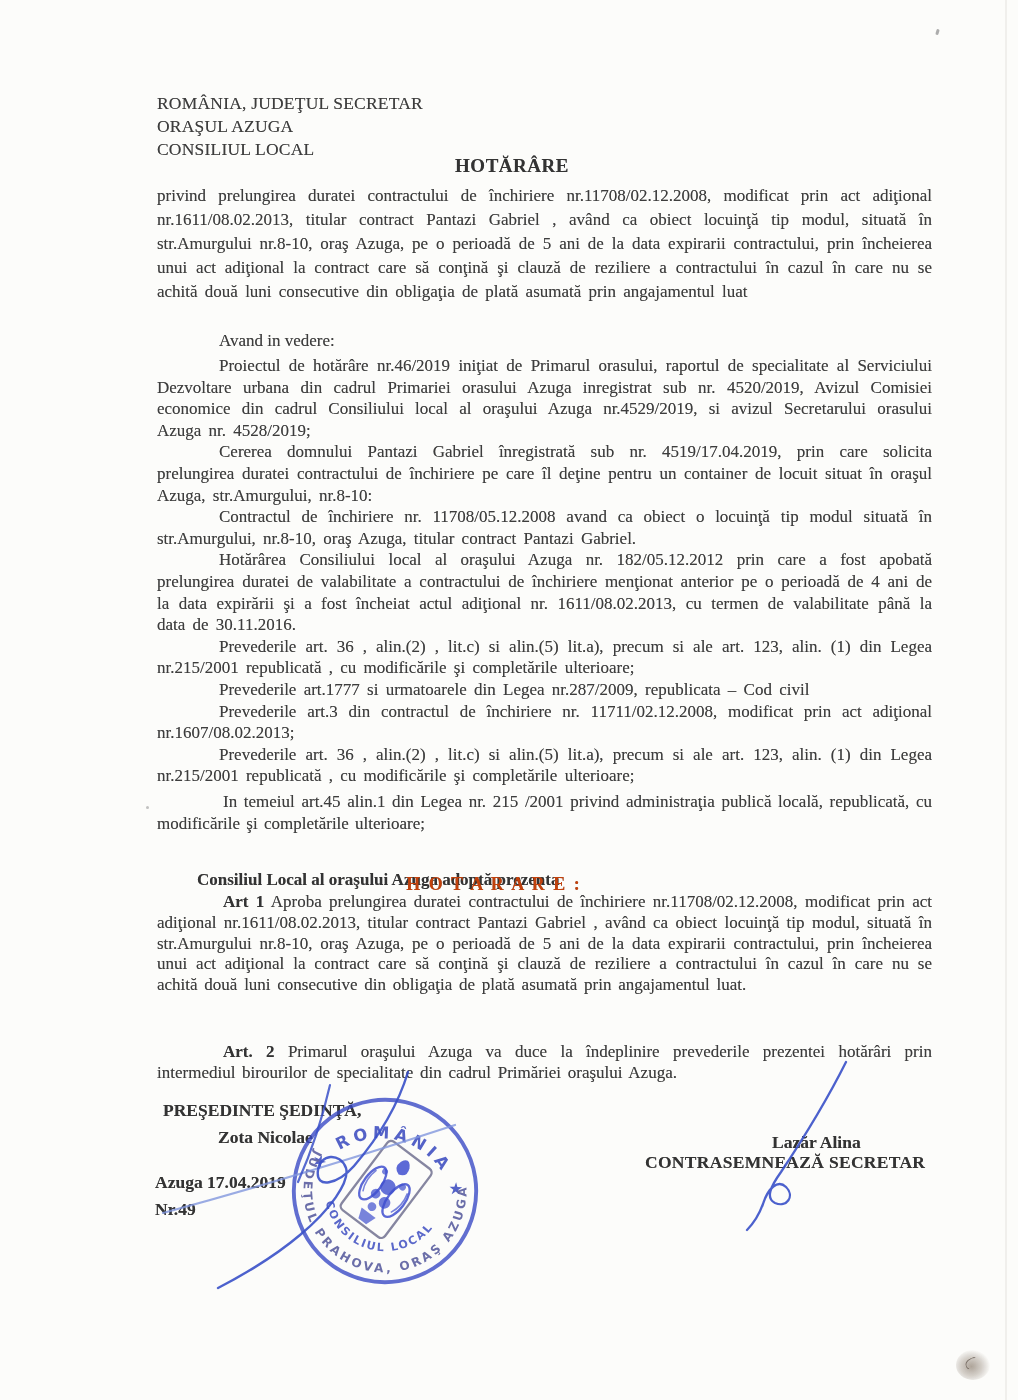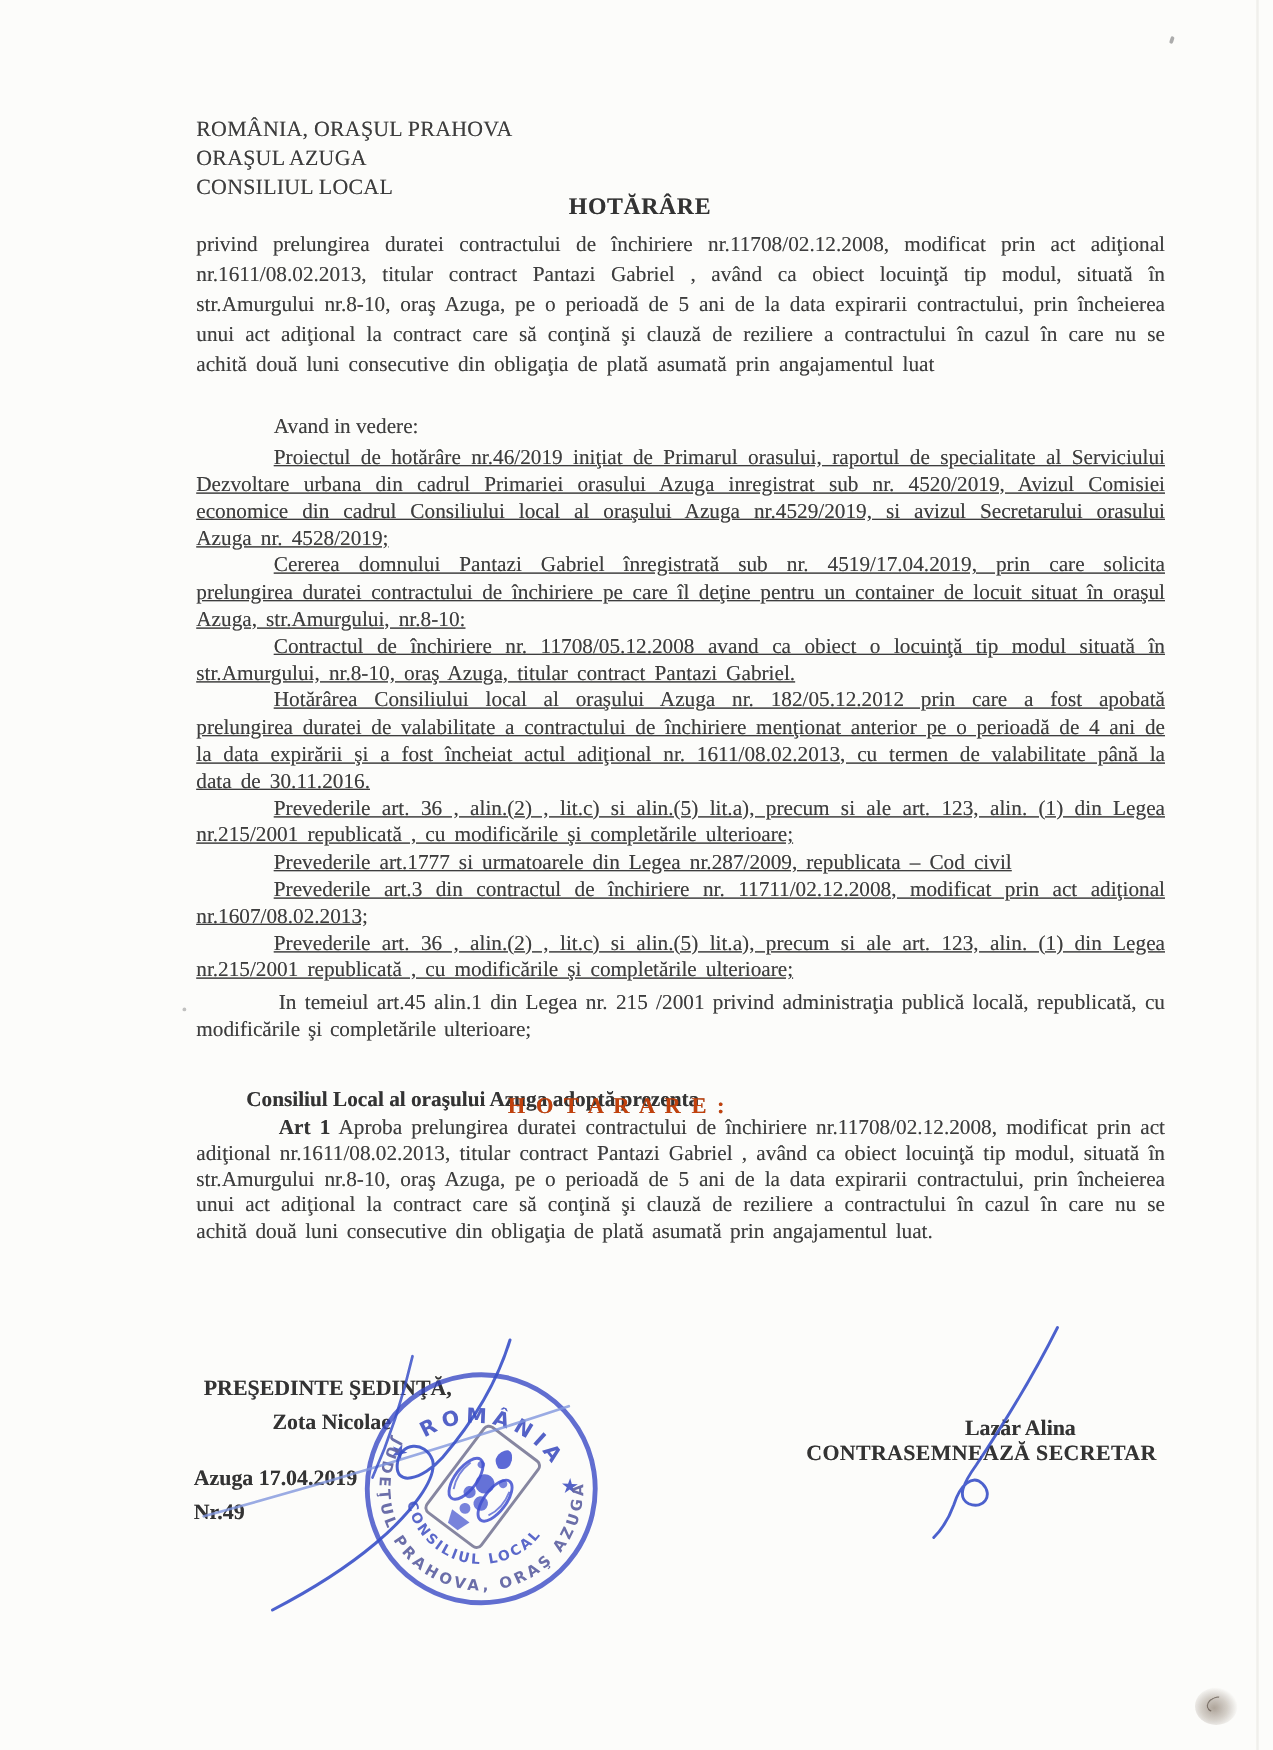--- a/index.html
+++ b/index.html
@@ -12,21 +12,21 @@
     color:#3d3d3d;
   }
   .page *{box-sizing:border-box;}
   .txt{ text-shadow:0 0 .5px rgba(40,40,40,.45); }
   .abs{ position:absolute; }
 
   .header{ left:157px; top:92px; width:600px; font-size:17.5px; line-height:23px; letter-spacing:.2px;}
   .title{ left:157px; top:155px; width:710px; text-align:center; font-weight:bold; font-size:19px; letter-spacing:.5px; color:#333;}
   .preamble{ left:157px; top:184px; width:775px; font-size:17px; line-height:24px; text-align:justify; word-spacing:3px;}
   .considering{ left:157px; top:331px; width:775px; font-size:17px; text-indent:62px;}
-  .recitals{ left:157px; top:355px; width:775px; font-size:17px; line-height:21.6px; text-align:justify; word-spacing:3px;text-decoration:underline;}
+  .recitals{ left:157px; top:355px; width:775px; font-size:17px; line-height:21.6px; text-align:justify; word-spacing:3px;}
   .recitals p{ margin:0; text-indent:62px;}
   .legal{ left:157px; top:791px; width:775px; font-size:17px; line-height:22px; text-align:justify; text-indent:66px; word-spacing:2px;}
   .adoption{ left:157px; top:834px; width:775px; font-size:17px; font-weight:bold; text-indent:40px; color:#333;margin-top:36px;}
   .decision-heading{ left:157px; top:874px; width:674px; text-align:center; font-weight:bold; font-size:18px; letter-spacing:2px; color:#c2410c;}
   .article{ font-size:17px; line-height:20.8px; text-align:justify; word-spacing:2.5px;}
   .article b{ color:#333; }
   .art1{ left:157px; top:892px; width:775px; text-indent:66px;}
   .art2{ left:157px; top:1042px; width:775px; text-indent:66px;}
   .sig{ font-weight:bold; font-size:17.5px; color:#333;}
   .president-role{ left:163px; top:1100px;}
@@ -49,21 +49,21 @@
     border:1.6px solid rgba(70,58,48,.55); border-right-color:transparent; border-bottom-color:transparent;
     border-radius:60% 40% 50% 50%; transform:rotate(-25deg);}
   .edge-line{ left:1005px; top:0; width:2px; height:1400px; background:#f0efec;}
 </style>
 </head>
 <body>
 
 <div class="page">
 
   <div class="abs header txt">
-    <div>ROMÂNIA, ORAŞUL PRAHOVA</div>
+    <div>ROMÂNIA, JUDEŢUL SECRETAR</div>
     <div>ORAŞUL AZUGA</div>
     <div>CONSILIUL LOCAL</div>
   </div>
 
   <div class="abs title txt">HOTĂRÂRE</div>
 
   <div class="abs preamble txt">privind  prelungirea duratei contractului  de închiriere nr.11708/02.12.2008, modificat prin act adiţional nr.1611/08.02.2013, titular contract Pantazi Gabriel , având ca obiect locuinţă tip modul, situată în str.Amurgului nr.8-10, oraş Azuga,  pe o perioadă de 5 ani  de la data expirarii contractului,  prin încheierea unui act adiţional la contract care să conţină şi clauză de reziliere a contractului în cazul în care nu se achită două luni consecutive din obligaţia de plată asumată prin angajamentul luat</div>
 
   <div class="abs considering txt">Avand in vedere:</div>
 
@@ -81,20 +81,23 @@
   <div class="abs legal txt">In temeiul art.45 alin.1 din Legea nr. 215 /2001 privind administraţia publică locală, republicată, cu modificările şi completările ulterioare;</div>
 
   <div class="abs adoption txt">Consiliul Local al oraşului Azuga adoptă prezenta</div>
 
   <div class="abs decision-heading txt">H O T A R A R E :</div>
 
   <div class="abs article art1 txt">
     <b>Art 1</b><span> Aproba  prelungirea duratei contractului  de închiriere nr.11708/02.12.2008, modificat prin act adiţional nr.1611/08.02.2013, titular contract Pantazi Gabriel , având ca obiect locuinţă tip modul, situată în str.Amurgului nr.8-10, oraş Azuga,  pe o perioadă de 5 ani  de la data expirarii contractului,  prin încheierea unui act adiţional la contract care să conţină şi clauză de reziliere a contractului în cazul în care nu se achită două luni consecutive din obligaţia de plată asumată prin angajamentul luat.</span>
   </div>
 
+  <div class="abs article art2 txt">
+    <b>Art. 2</b><span> Primarul oraşului Azuga va duce la îndeplinire prevederile prezentei hotărâri prin intermediul birourilor de specialitate din cadrul Primăriei oraşului Azuga.</span>
+  </div>
 
   <div class="abs sig president-role txt">PREŞEDINTE ŞEDINŢĂ,</div>
   <div class="abs sig president-name txt">Zota Nicolae</div>
   <div class="abs sig secretary-role txt">CONTRASEMNEAZĂ  SECRETAR</div>
   <div class="abs sig secretary-name txt">Lazăr Alina</div>
 
   <div class="abs sig place-date txt">Azuga 17.04.2019</div>
   <div class="abs sig issue-number txt">Nr.49</div>
 
   <svg class="abs stamp-svg" width="194" height="194" viewBox="0 0 200 200">

